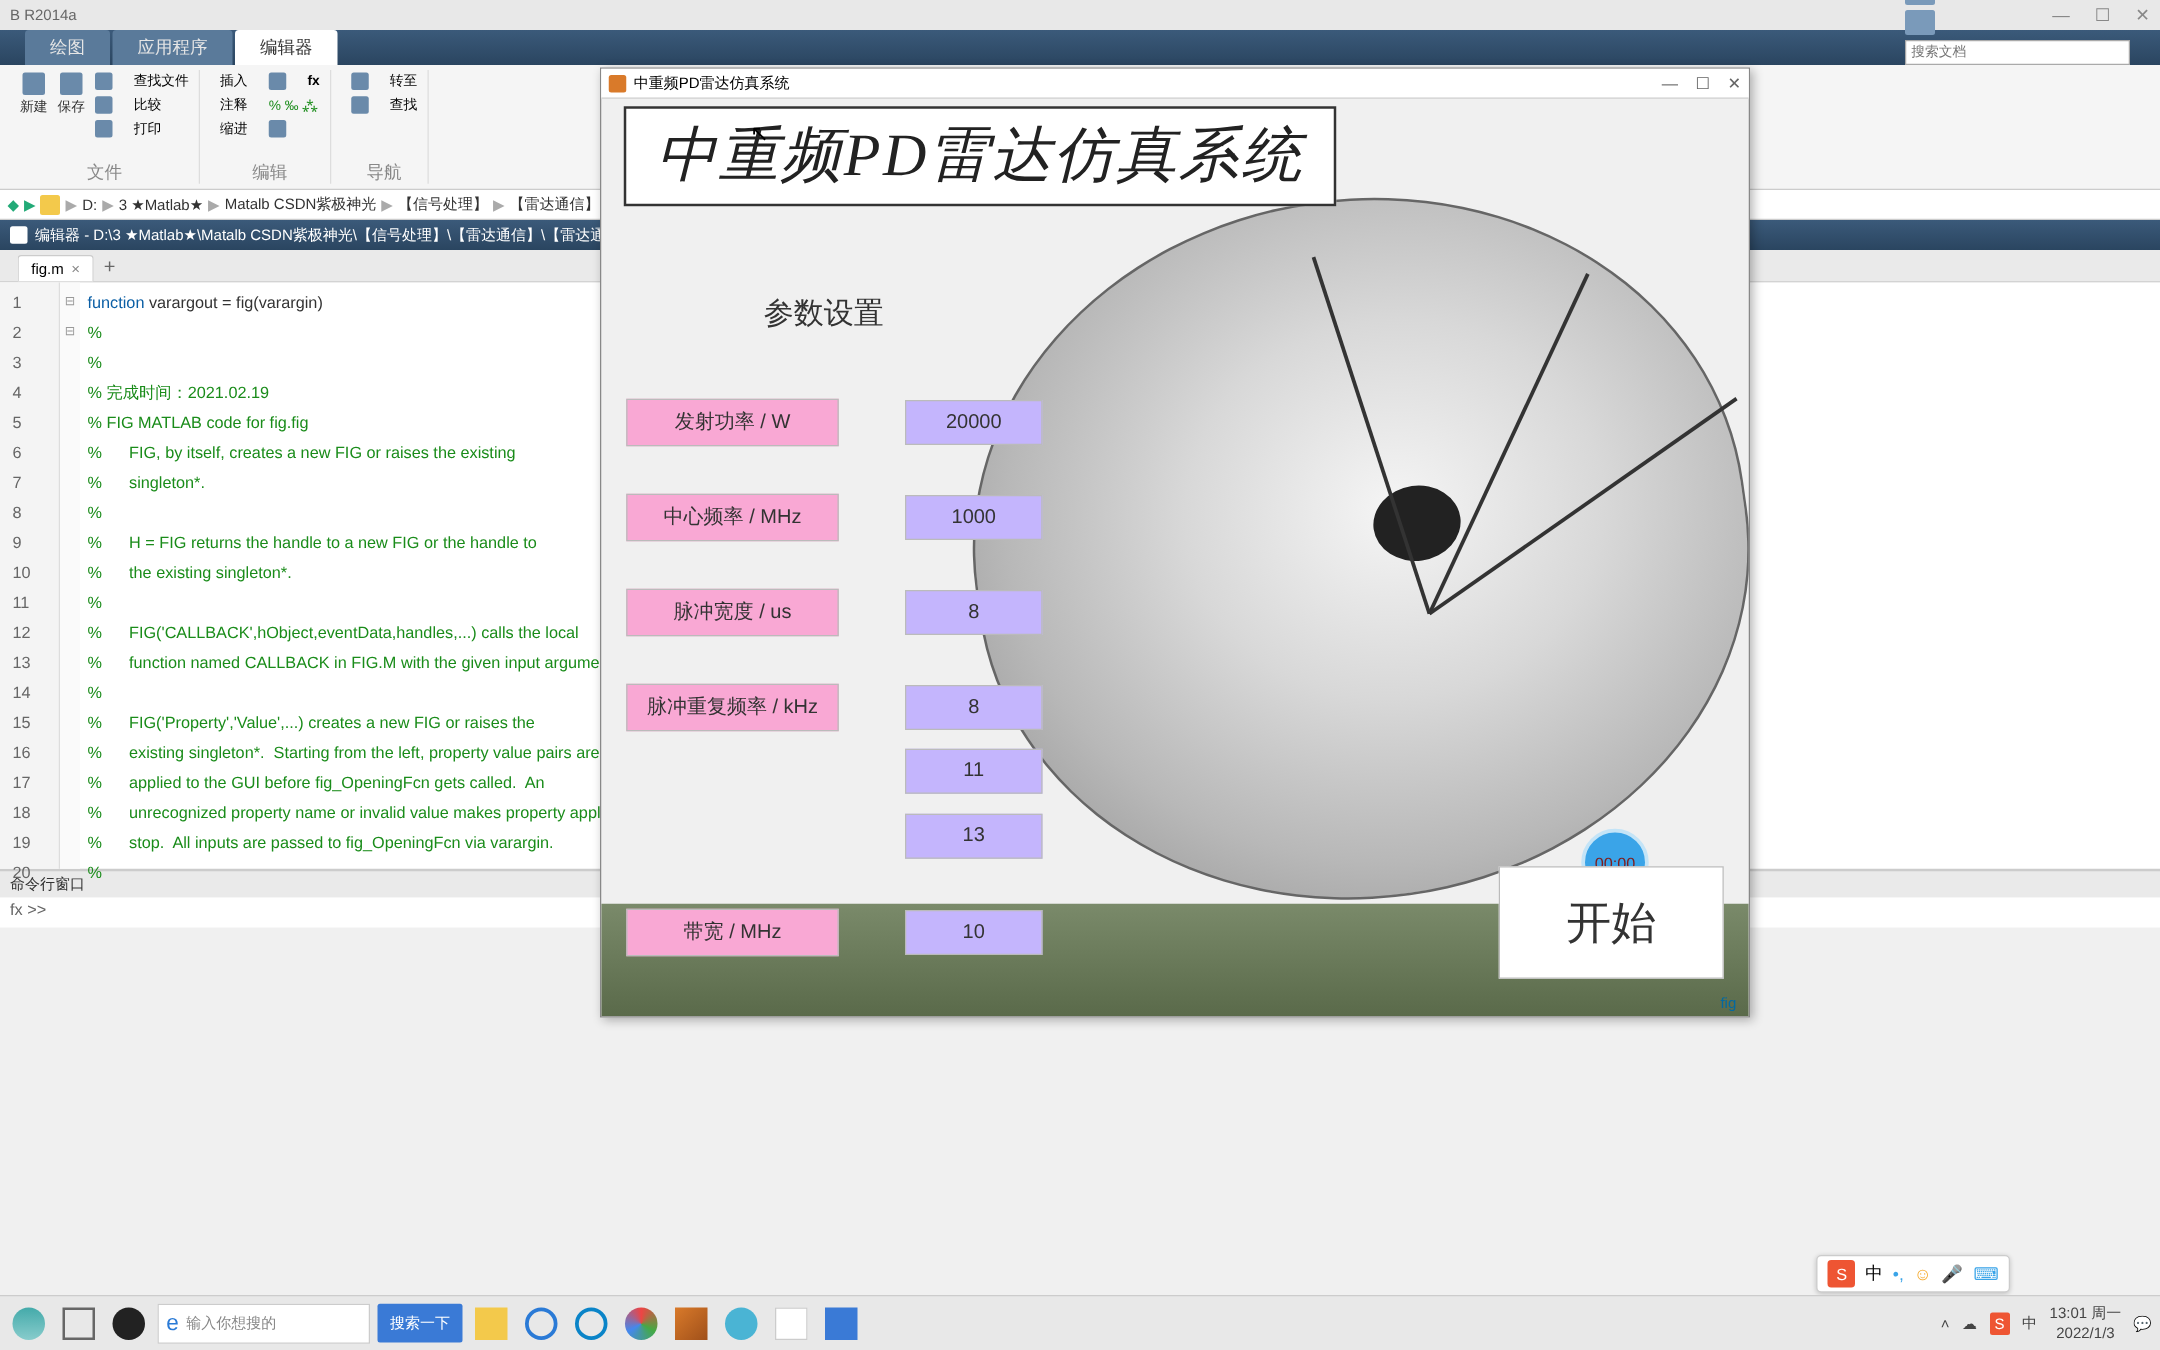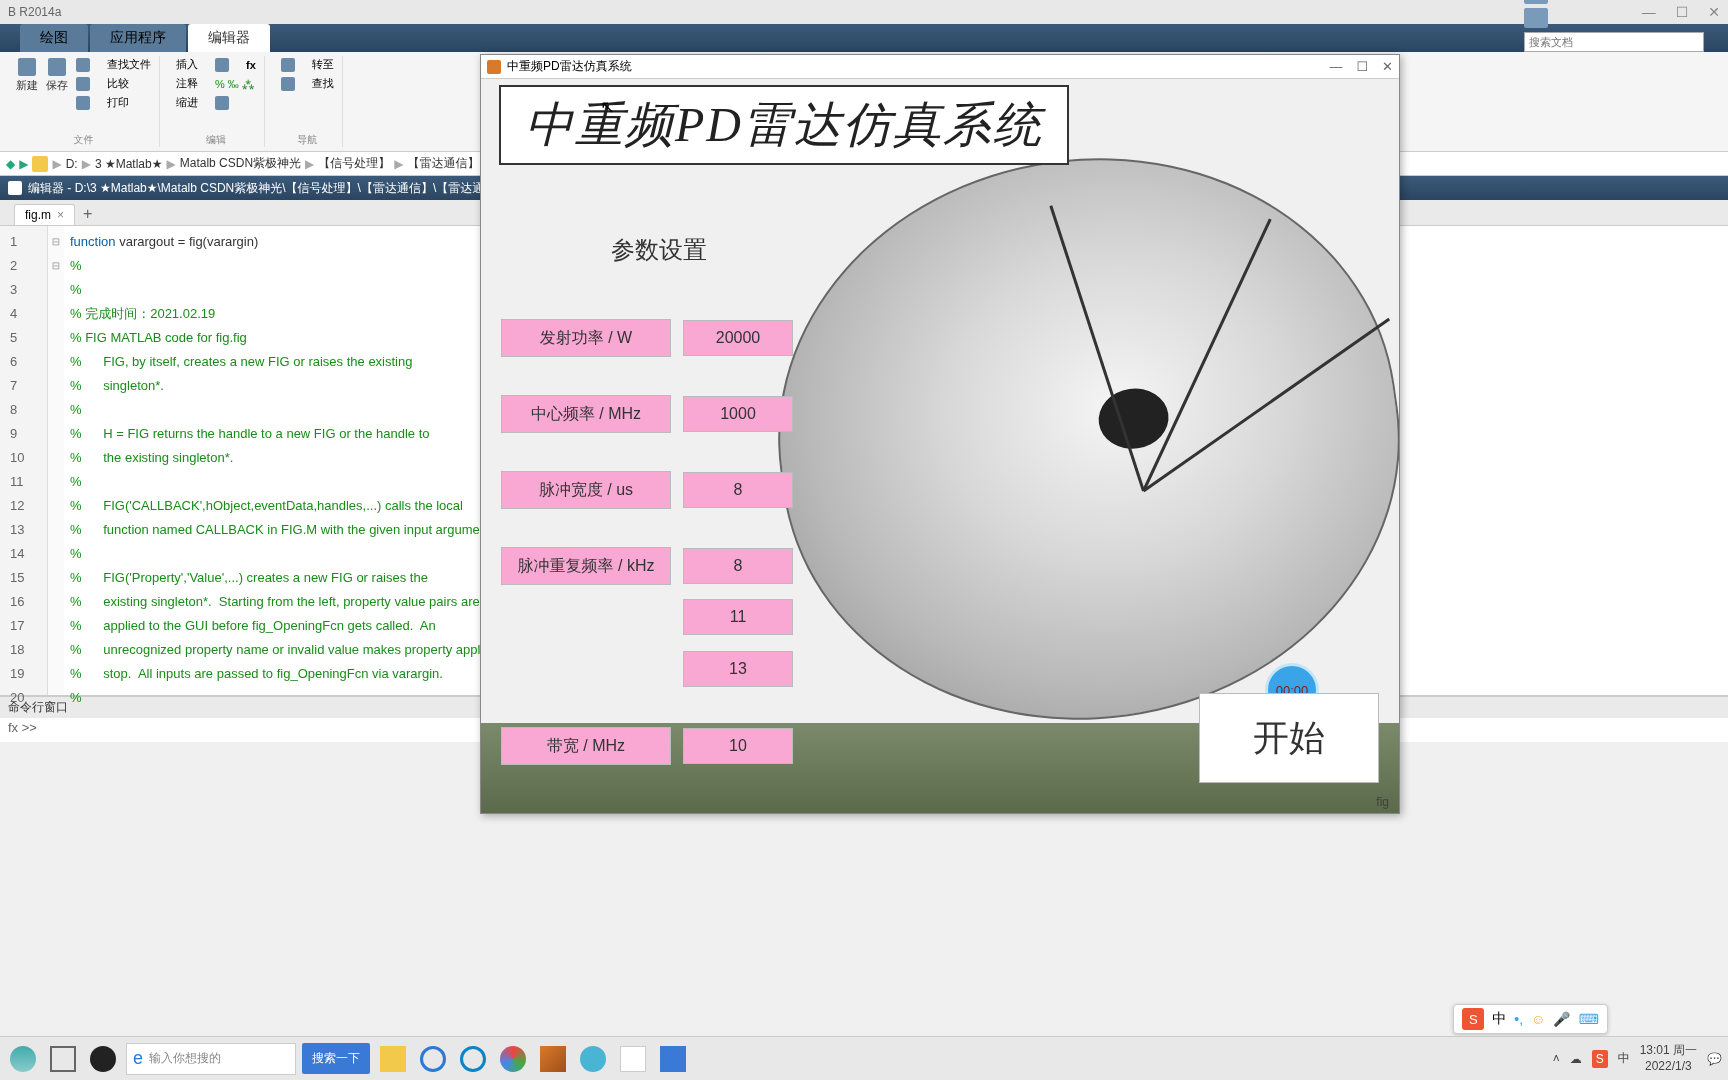--- a/index.html
+++ b/index.html
@@ -3,34 +3,34 @@
 <meta charset="utf-8">
 <style>
 * { box-sizing: border-box; margin: 0; padding: 0; font-family: "Microsoft YaHei", Arial, sans-serif; }
 body { width: 1728px; height: 1080px; overflow: hidden; background: #f0f0f0; position: relative; }
 
 .titlebar { height: 24px; background: #e8e8e8; display: flex; align-items: center; padding: 0 8px; font-size: 12px; color: #666; }
 .titlebar .wincontrols { margin-left: auto; display: flex; gap: 20px; }
 .titlebar .wincontrols span { font-size: 14px; color: #888; }
 
 .ribbon-tabs { height: 28px; background: linear-gradient(#3b5a7a, #2a4560); display: flex; align-items: flex-end; padding-left: 20px; }
-.ribbon-tab { padding: 5px 20px; font-size: 14px; color: #000000; background: #5a7a9a; margin-right: 2px; border-radius: 3px 3px 0 0; }
+.ribbon-tab { padding: 5px 20px; font-size: 14px; color: #e5e5e5; background: #5a7a9a; margin-right: 2px; border-radius: 3px 3px 0 0; }
 .ribbon-tab.active { background: #fff; color: #333; }
 .ribbon-right { margin-left: auto; display: flex; gap: 4px; padding-right: 24px; flex-direction: column; }
 .ribbon-right .ico { width: 24px; height: 20px; background: #7a9aba; border-radius: 2px; }
 .ribbon-right input { width: 180px; height: 20px; font-size: 11px; padding: 0 4px; border: 1px solid #aaa; }
 
 .ribbon-body { height: 100px; background: #f5f5f5; border-bottom: 1px solid #ccc; display: flex; padding: 4px 8px; gap: 8px; }
 .ribbon-group { display: flex; flex-direction: column; align-items: center; border-right: 1px solid #ddd; padding: 0 6px; }
 .ribbon-group-inner { display: flex; gap: 4px; flex: 1; align-items: flex-start; flex-wrap: wrap; }
 .ribbon-btn { display: flex; flex-direction: column; align-items: center; padding: 2px; font-size: 11px; color: #333; }
 .ribbon-btn .ico { width: 18px; height: 18px; background: #6a8aaa; border-radius: 2px; margin-bottom: 2px; }
 .ribbon-btn-sm { display: flex; align-items: center; gap: 17px; font-size: 11px; padding: 1px 2px; }
 .ribbon-btn-sm .ico { width: 14px; height: 14px; background: #6a8aaa; border-radius: 2px; }
-.ribbon-group-label { font-size: 10px; color: #888; margin-top: 14px; }
+.ribbon-group-label { font-size: 14px; color: #888; margin-top: 14px; }
 .ribbon-col { display: flex; flex-direction: column; gap: 2px; }
 
 .pathbar { height: 24px; background: #fff; border-bottom: 1px solid #ccc; display: flex; align-items: center; padding: 0 6px; font-size: 12px; color: #444; gap: 4px; }
 .pathbar .seg { color: #333; }
 .pathbar .arr { color: #aaa; }
 .pathbar .ico { width: 16px; height: 16px; background: #f3c94b; border-radius: 2px; }
 
 .editor-head { height: 24px; background: linear-gradient(#3b5a7a, #2a4560); color: #fff; font-size: 12px; display: flex; align-items: center; padding: 0 8px; }
 .editor-head .ico { width: 14px; height: 14px; background: #fff; border-radius: 2px; margin-right: 6px; }
 
@@ -69,25 +69,25 @@
 .sky { position: absolute; inset: 0; background: linear-gradient(#c8d4df, #e0e6ea); z-index: -1; }
 
 .banner { position: absolute; left: 18px; top: 6px; width: 570px; height: 80px; background: #fff; border: 2px solid #333; }
 .banner-ruler { position: absolute; left: 18px; top: 92px; width: 570px; height: 24px; font-size: 11px; color: #555; }
 .banner-ruler span { position: absolute; }
 .banner-text { font-family: "KaiTi", "STKaiti", serif; font-size: 48px; font-style: italic; text-align: center; line-height: 76px; letter-spacing: 2px; color: #222; }
 
 .param-title { position: absolute; left: 130px; top: 155px; font-size: 24px; color: #333; font-family: "SimSun", serif; }
 .param-row { position: absolute; left: 20px; display: flex; align-items: center; gap: 12px; }
 .param-label { width: 170px; height: 38px; background: #f9a8d4; border: 1px solid #bbb; display: flex; align-items: center; justify-content: center; font-size: 16px; color: #333; text-align: center; line-height: 1.2; }
-.param-input { width: 110px; height: 36px; background: #f9a8d4; border: 1px solid #bbb; display: flex; align-items: center; justify-content: center; font-size: 16px; color: #333; }
+.param-input { width: 110px; height: 36px; background: #c4b5fd; border: 1px solid #bbb; display: flex; align-items: center; justify-content: center; font-size: 16px; color: #333; margin-left: 41px; }
 
 .start-btn { position: absolute; right: 20px; bottom: 30px; width: 180px; height: 90px; background: #fff; border: 1px solid #bbb; font-size: 36px; font-family: "SimSun", serif; display: flex; align-items: center; justify-content: center; color: #333; }
 .timer-badge { position: absolute; right: 80px; bottom: 96px; width: 54px; height: 54px; border-radius: 50%; background: #3aa4e8; color: #7f1d1d; display: flex; align-items: center; justify-content: center; font-size: 13px; border: 3px solid #c4e4f7; }
-.figname { position: absolute; right: 10px; bottom: 4px; font-size: 12px; color: #404040; }
+.figname { position: absolute; right: 10px; bottom: 4px; font-size: 12px; color: #0369a1; }
 
 
 .taskbar { position: absolute; left: 0; right: 0; bottom: 0; height: 44px; background: #e8e8e8; border-top: 1px solid #ccc; display: flex; align-items: center; padding: 0 6px; gap: 6px; }
 .tb-ico { width: 34px; height: 34px; display: flex; align-items: center; justify-content: center; border-radius: 3px; }
 .tb-ico svg, .tb-ico div { width: 26px; height: 26px; }
 .tb-search { display: flex; align-items: center; background: #fff; border: 1px solid #ccc; height: 32px; width: 170px; padding: 0 6px; font-size: 12px; color: #888; gap: 6px; }
 .tb-searchbtn { background: #3a7ad6; color: #fff; font-size: 12px; padding: 7px 10px; border-radius: 2px; }
 .tb-right { margin-left: auto; display: flex; align-items: center; gap: 10px; font-size: 12px; color: #444; }
 .tb-time { text-align: center; line-height: 1.3; }
 .ime-strip { position: absolute; right: 120px; bottom: 46px; height: 30px; background: #fff; border: 1px solid #ccc; border-radius: 4px; display: flex; align-items: center; gap: 8px; padding: 0 8px; font-size: 14px; box-shadow: 0 1px 4px rgba(0,0,0,.2); }

